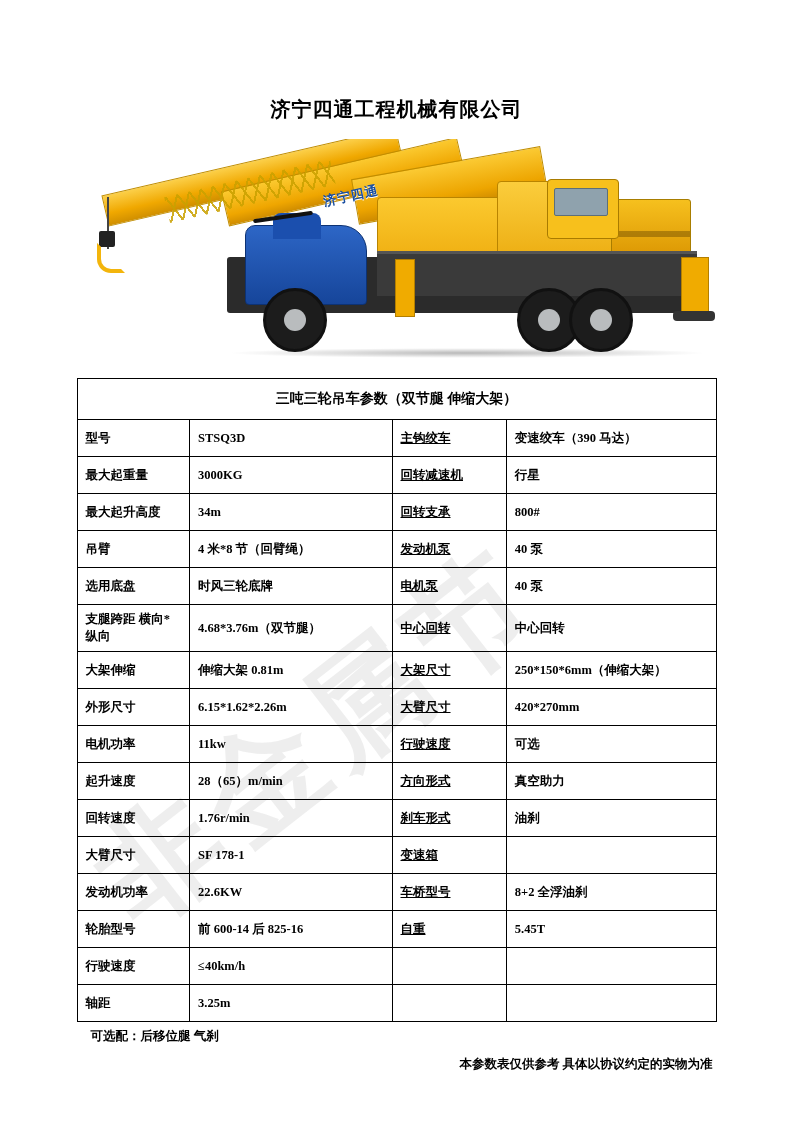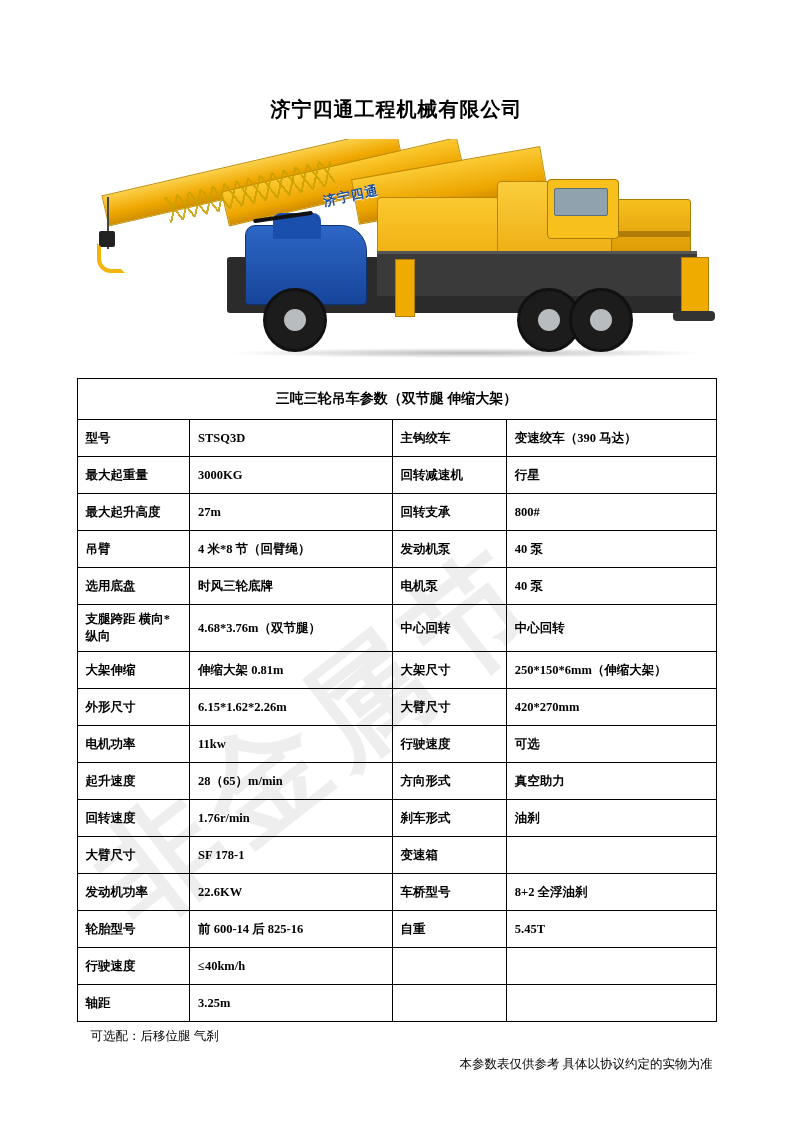--- a/index.html
+++ b/index.html
@@ -285,32 +285,32 @@
     font-family: "Liberation Serif", "DejaVu Serif", serif;
   }
   .spec-table .tbl-title {
     text-align: center;
     font-size: 14px;
     font-weight: bold;
     padding: 8px 16px;
   }
   .col-label { width: 108px; }
   .col-value { width: 200px; }
-  .col-label2 { width: 110px; }
+  .col-label2 { width: 110px; text-decoration: underline; }
   .col-value2 { width: 210px; margin-left: 48px; }
   .empty-cell { }
 
   
   .footer {
     width: 640px;
     margin: 6px auto 0 auto;
     display: flex;
     justify-content: space-between;
     font-size: 12.5px;
-    font-weight: normal;
+    font-weight: bold;
     position: relative;
     z-index: 2;
   }
   .footer .left { padding-left: 14px; }
   .footer .right { padding-right: 4px; margin-top: 28px; }
 </style>
 </head>
 <body>
 
 <div class="page">
@@ -371,21 +371,21 @@
         <td class="col-value2">变速绞车（390 马达）</td>
       </tr>
       <tr>
         <td class="col-label">最大起重量</td>
         <td class="col-value">3000KG</td>
         <td class="col-label2">回转减速机</td>
         <td class="col-value2">行星</td>
       </tr>
       <tr>
         <td class="col-label">最大起升高度</td>
-        <td class="col-value">27m</td>
+        <td class="col-value">34m</td>
         <td class="col-label2">回转支承</td>
         <td class="col-value2">800#</td>
       </tr>
       <tr>
         <td class="col-label">吊臂</td>
         <td class="col-value">4 米*8 节（回臂绳）</td>
         <td class="col-label2">发动机泵</td>
         <td class="col-value2">40 泵</td>
       </tr>
       <tr>

